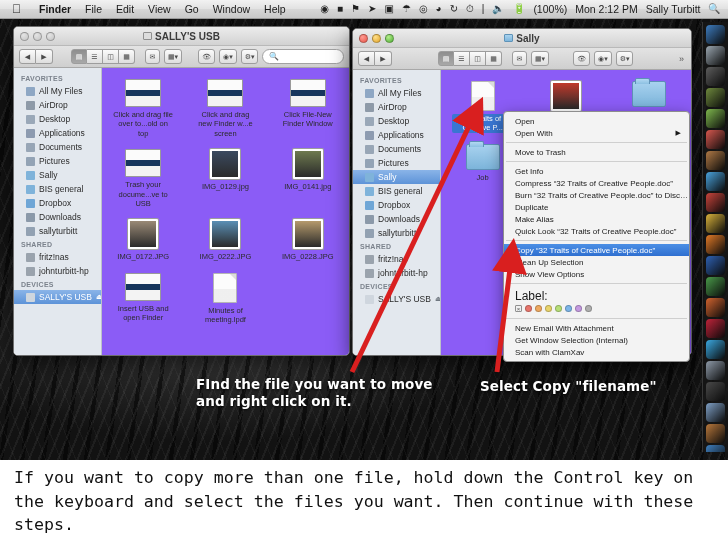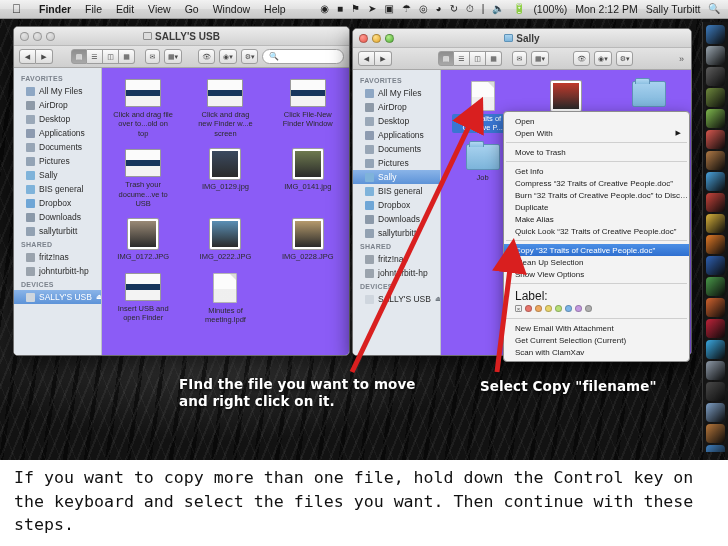--- a/index.html
+++ b/index.html
@@ -194,21 +194,21 @@
   #arrows { position: absolute; inset: 0; z-index: 55; pointer-events: none; }
 
   
   .anno {
     position: absolute; z-index: 56;
     color: #fff; font-size: 13.5px; font-weight: bold;
     font-family: "DejaVu Sans", sans-serif;
     line-height: 1.25; letter-spacing: .1px;
     text-shadow: 0 1px 3px rgba(0,0,0,.85);
   }
-  #anno1 { left: 179px; top: 376px; width: 250px; }
+  #anno1 { left: 196px; top: 376px; width: 250px; }
   #anno2 { left: 480px; top: 378px; width: 230px; }
 
   
   #dock {
     position: absolute; right: 0; top: 22px;
     width: 26px; height: 430px;
     background: rgba(22,22,22,.82);
     border-left: 1px solid rgba(255,255,255,.14);
     display: flex; flex-direction: column; align-items: center;
     gap: 2px; padding: 3px 0; z-index: 40; overflow: hidden;
@@ -579,21 +579,21 @@
         <span class="sw" style="background: rgb(182, 222, 119);"></span>
         <span class="sw" style="background: rgb(124, 181, 232);"></span>
         <span class="sw" style="background: rgb(196, 154, 224);"></span>
         <span class="sw" style="background: rgb(176, 176, 176);"></span>
       </div>
       <div class="cmsep"></div>
       <div class="cmi">
         <span>New Email With Attachment</span>
       </div>
       <div class="cmi">
-        <span>Get Current Selection (Current)</span>
+        <span>Get Window Selection (Internal)</span>
       </div>
       <div class="cmi">
         <span>Scan with ClamXav</span>
       </div>
     </div>
 
   <svg id="arrows" width="728" height="460" viewBox="0 0 728 460">
     <defs>
       <marker id="ah" markerWidth="7" markerHeight="7" refX="5.6" refY="3.5" orient="auto">
         <polygon points="0,0 7,3.5 0,7" fill="#d91f1f"></polygon>

